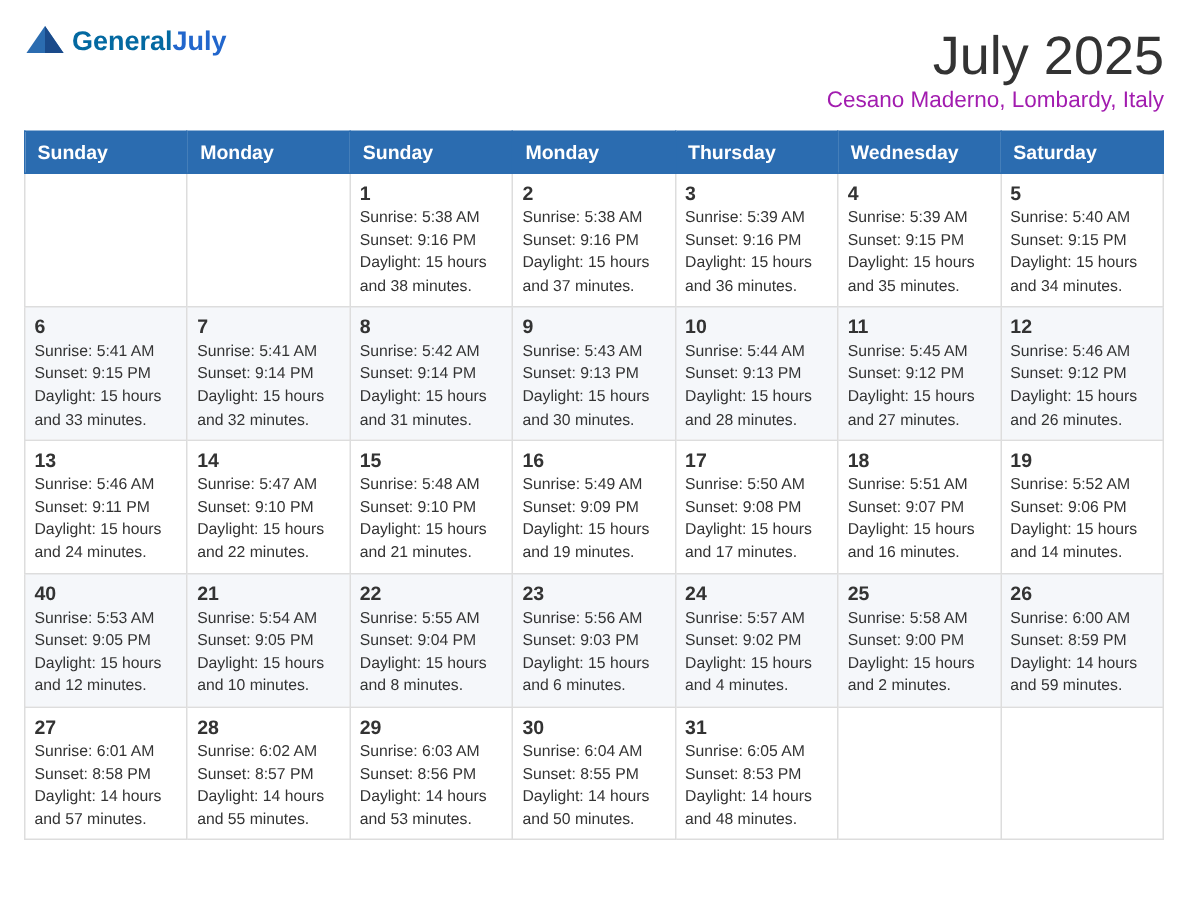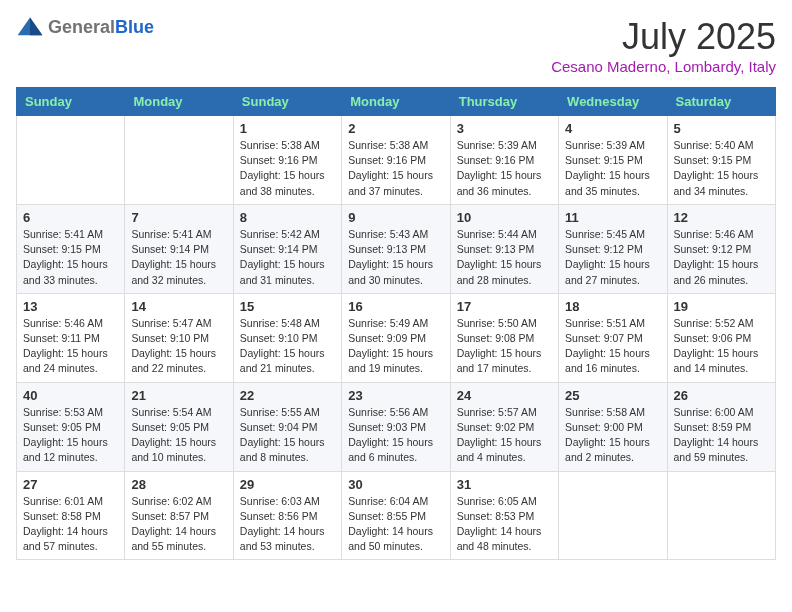--- a/index.html
+++ b/index.html
@@ -17,21 +17,21 @@
       margin-bottom: 12px;
     }
     .logo {
       display: flex;
       align-items: center;
       gap: 4px;
     }
     .logo-text-general {
       font-size: 18px;
       font-weight: bold;
-      color: #737373;
+      color: #0369a1;
     }
     .logo-text-blue {
       font-size: 18px;
       font-weight: bold;
       color: #2266cc;
     }
     .logo-icon {
       width: 28px;
       height: 22px;
     }
@@ -48,21 +48,21 @@
       font-size: 15px;
       color: #a21caf;
     }
     .calendar {
       width: 100%;
       border-collapse: collapse;
       border: 1px solid #ccc;
     }
     .calendar th {
       background-color: #2b6cb0;
-      color: #86efac;
+      color: #ffffff;
       font-size: 13px;
       font-weight: bold;
       padding: 6px 8px;
       text-align: left;
       border: 1px solid #2b6cb0;
     }
     .calendar td {
       vertical-align: top;
       padding: 5px 6px;
       font-size: 10.5px;
@@ -91,21 +91,21 @@
 </head>
 <body>
 
 <div class="header">
   <div class="logo">
     <svg class="logo-icon" viewBox="0 0 40 32" xmlns="http://www.w3.org/2000/svg">
       <polygon points="20,2 38,28 2,28" fill="#2b6cb0"></polygon>
       <polygon points="20,2 38,28 20,28" fill="#1a4a8a"></polygon>
     </svg>
     <div>
-      <span class="logo-text-general">General</span><span class="logo-text-blue">Blue</span>
+      <span class="logo-text-general">General</span><span class="logo-text-blue">July</span>
     </div>
   </div>
   <div class="title-block">
     <div class="month-title">July 2025</div>
     <div class="location-title">Cesano Maderno, Lombardy, Italy</div>
   </div>
 </div>
 
 <table class="calendar">
   <thead>

